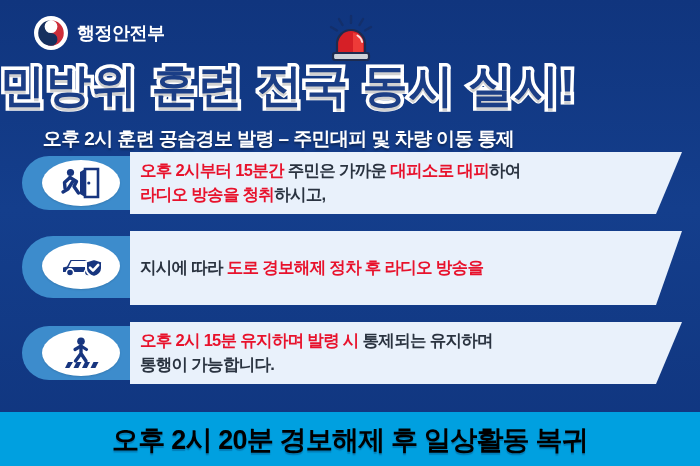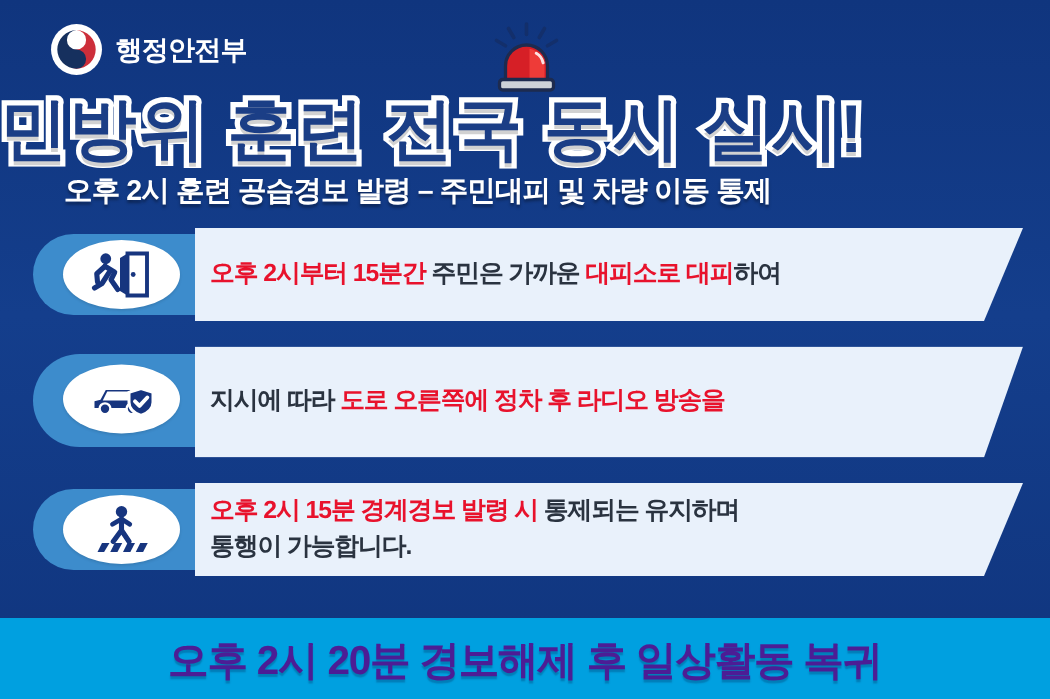--- a/index.html
+++ b/index.html
@@ -40,21 +40,21 @@
   .title-wrap{position:absolute;left:0;top:62px;width:557px;text-align:center;}
   .main-title{
     font-size:45px;font-weight:bold;letter-spacing:1px;
     color:#1b3e86;
     -webkit-text-stroke:7px #ffffff;
     paint-order:stroke fill;
     text-shadow:0 3px 0 rgba(0,0,0,.18);
     white-space:nowrap;line-height:1.05;margin:0;
   }
   .sub-title{
-    margin:5px 0 0 0;
+    margin:17px 0 0 0;
     font-size:19px;font-weight:bold;color:#ffffff;letter-spacing:-0.6px;
     white-space:nowrap;
     text-shadow:0 2px 2px rgba(0,0,0,.35);
   }
 
   
   .cards{position:absolute;left:22px;top:152px;width:660px;}
   .card{
     position:relative;height:62px;margin-bottom:17px;
   }
@@ -93,21 +93,21 @@
   
   .divider{
     position:absolute;left:0;top:412px;width:700px;height:4px;background:#00a0e0;
   }
   .banner{
     position:absolute;left:0;bottom:0;width:700px;height:52px;
     background:#00a0e0;
     display:flex;align-items:center;justify-content:center;
   }
   .banner-text{
-    color:#4c1d95;font-size:27px;font-weight:bold;letter-spacing:-0.8px;
+    color:#000000;font-size:27px;font-weight:bold;letter-spacing:-0.8px;
     white-space:nowrap;
     text-shadow:0 2px 1px rgba(0,60,110,.35);
   }
 </style>
 </head>
 <body>
 
 <div id="poster">
 
   <div class="brand">
@@ -155,39 +155,42 @@
           <circle cx="11.5" cy="6.5" r="3.6" fill="#17357f"></circle>
           <path d="M11 11.5 l6.5 4 -2.5 5 4.5 6.5" fill="none" stroke="#17357f" stroke-width="3.4" stroke-linecap="round" stroke-linejoin="round"></path>
           <path d="M11 11.5 l-5.5 5 0.5 5.5" fill="none" stroke="#17357f" stroke-width="3.4" stroke-linecap="round" stroke-linejoin="round"></path>
           <path d="M13.5 16 l-4.5 7 -5 3" fill="none" stroke="#17357f" stroke-width="3.4" stroke-linecap="round" stroke-linejoin="round"></path>
         </svg>
       </span>
       <div class="card-text">
         <span>
           <span class="hl">오후 2시부터 15분간 </span><span>주민은 가까운 </span><span class="hl">대피소로 대피</span><span>하여</span>
         </span>
+        <span>
+          <span class="hl">라디오 방송을 청취</span><span>하시고,</span>
+        </span>
       </div>
     </div>
 
     <div class="card card--tall">
       <span class="card-tab"></span>
       <span class="card-body"></span>
       <span class="card-icon">
         <svg width="46" height="32" viewBox="0 0 46 32" aria-hidden="true">
           <path d="M5 22 v-4.5 l4-1 3.5-6.5 h16 l5 6.5 4.5 1 V22 z" fill="#17357f"></path>
           <path d="M13.5 11 h14 l4 6 H10.5 z" fill="#ffffff"></path>
           <circle cx="12" cy="22.5" r="3.6" fill="#17357f" stroke="#ffffff" stroke-width="1.6"></circle>
           <circle cx="30" cy="22.5" r="3.6" fill="#17357f" stroke="#ffffff" stroke-width="1.6"></circle>
           <path d="M36 9 l8 2.6 v6.6 c0 4.6-4 7.4-8 8.8-4-1.4-8-4.2-8-8.8v-6.6z" fill="#17357f" stroke="#ffffff" stroke-width="2"></path>
           <path d="M32 17.6 l3 3 5.2-5.6" fill="none" stroke="#ffffff" stroke-width="2.6" stroke-linecap="round" stroke-linejoin="round"></path>
         </svg>
       </span>
       <div class="card-text">
         <span>
-          <span>지시에 따라 </span><span class="hl">도로 오른쪽에 정차 후 라디오 방송을</span>
+          <span>지시에 따라 </span><span class="hl">도로 경보해제 정차 후 라디오 방송을</span>
         </span>
       </div>
     </div>
 
     <div class="card">
       <span class="card-tab"></span>
       <span class="card-body"></span>
       <span class="card-icon">
         <svg width="44" height="34" viewBox="0 0 44 34" aria-hidden="true">
           <g fill="#17357f">
@@ -196,21 +199,21 @@
             <path d="M23 32 l3-6 h5 l-3.1 6 z"></path>
             <path d="M31.5 32 l3-6 h5 l-3.1 6 z"></path>
           </g>
           <circle cx="22" cy="5.2" r="3.8" fill="#17357f"></circle>
           <path d="M22 10 l5.5 3.5 M22 10 l-6 3.5" fill="none" stroke="#17357f" stroke-width="3.2" stroke-linecap="round"></path>
           <path d="M22 10 v7.5 l5 7.5 M22 17.5 l-5.5 7.5" fill="none" stroke="#17357f" stroke-width="3.4" stroke-linecap="round" stroke-linejoin="round"></path>
         </svg>
       </span>
       <div class="card-text">
         <span>
-          <span class="hl">오후 2시 15분 경계경보 발령 시 </span><span>통제되는 유지하며</span>
+          <span class="hl">오후 2시 15분 유지하며 발령 시 </span><span>통제되는 유지하며</span>
         </span>
         <span>
           <span>통행이 가능합니다.</span>
         </span>
       </div>
     </div>
 
   </div>
 
   <div class="divider"></div>

